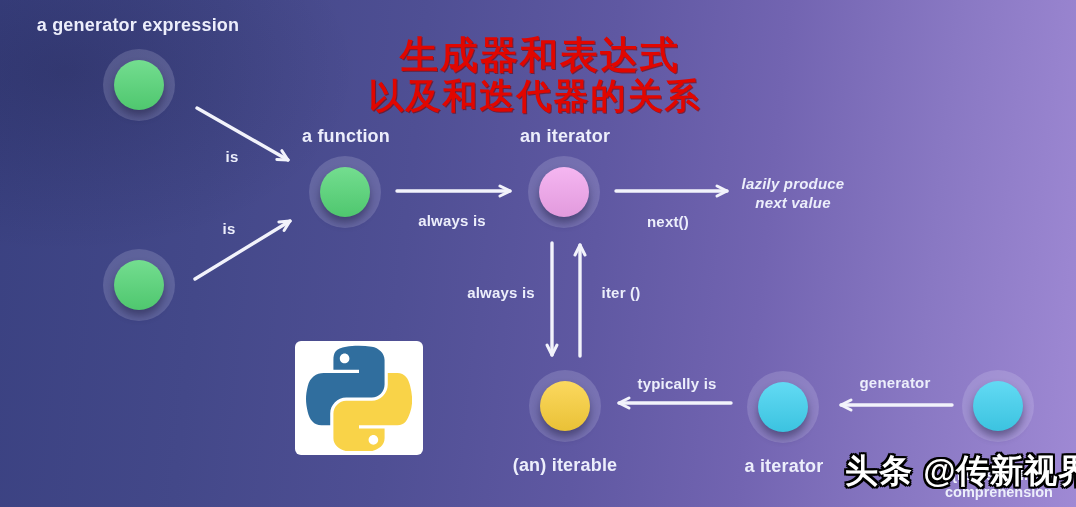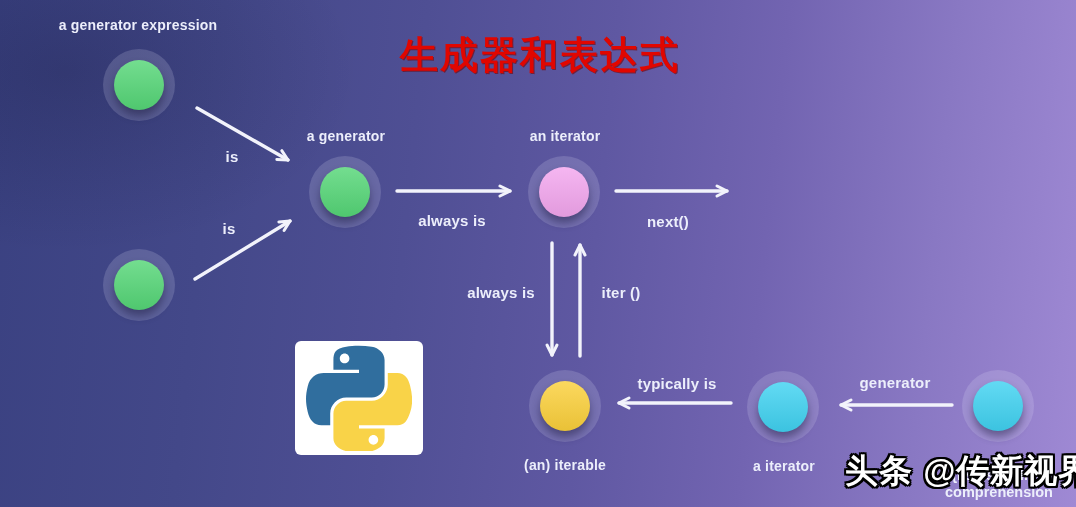--- a/index.html
+++ b/index.html
@@ -27,21 +27,21 @@
   .dot {
     width:50px; height:50px; border-radius:50%;
     box-shadow:0 6px 9px rgba(22,20,55,0.45);
     background-image:linear-gradient(rgba(255,255,255,0.18), rgba(0,0,0,0.07));
   }
   .lbl {
     position:absolute; transform:translate(-50%,-50%);
     color:#eceefb; font-weight:700; font-size:15px;
     white-space:nowrap; text-align:center; letter-spacing:0.2px;
   }
-  .lbl.node-lbl { font-size:14px; }
+  .lbl.node-lbl { font-size:18px; }
   .lbl.italic { font-style:italic; }
   .multiline { line-height:19px; }
   .title-line {
     position:absolute; transform:translate(-50%,-50%);
     font-family:"DejaVu Serif", serif;
     font-weight:bold; white-space:nowrap; letter-spacing:2px;
     text-shadow:1px 1px 0 rgba(120,0,0,0.6);
   }
   .title-1 { font-size:38px; }
   .title-2 { font-size:35px; }
@@ -81,20 +81,21 @@
       <line x1="397" y1="191" x2="510" y2="191" marker-end="url(#ah)"></line>
       <line x1="616" y1="191" x2="727" y2="191" marker-end="url(#ah)"></line>
       <line x1="552" y1="243" x2="552" y2="355" marker-end="url(#ah)"></line>
       <line x1="580" y1="356" x2="580" y2="245" marker-end="url(#ah)"></line>
       <line x1="731" y1="403" x2="619" y2="403" marker-end="url(#ah)"></line>
       <line x1="952" y1="405" x2="841" y2="405" marker-end="url(#ah)"></line>
     </g>
   </svg>
 
   <div class="title-line title-1" style="left: 540px; top: 55px; color: rgb(225, 6, 0);">生成器和表达式</div>
+  <div class="title-line title-2" style="left: 535px; top: 96px; color: rgb(225, 6, 0);">以及和迭代器的关系</div>
 
   <div class="node" style="left:139px; top:85px;">
     <div class="dot" style="background-color: rgb(85, 214, 119);"></div>
   </div>
   <div class="node" style="left:139px; top:285px;">
     <div class="dot" style="background-color: rgb(85, 214, 119);"></div>
   </div>
   <div class="node" style="left:345px; top:192px;">
     <div class="dot" style="background-color: rgb(85, 214, 119);"></div>
   </div>
@@ -105,38 +106,42 @@
     <div class="dot" style="background-color: rgb(251, 208, 59);"></div>
   </div>
   <div class="node" style="left:783px; top:407px;">
     <div class="dot" style="background-color: rgb(64, 210, 241);"></div>
   </div>
   <div class="node" style="left:998px; top:406px;">
     <div class="dot" style="background-color: rgb(64, 210, 241);"></div>
   </div>
 
   <div class="lbl node-lbl" style="left:138px; top:25px;">a generator expression</div>
-  <div class="lbl node-lbl" style="left:346px; top:136px;">a generator</div>
+  <div class="lbl node-lbl" style="left:346px; top:136px;">a function</div>
   <div class="lbl node-lbl" style="left:565px; top:136px;text-align:right;">an iterator</div>
   <div class="lbl node-lbl" style="left:565px; top:465px;">(an) iterable</div>
   <div class="lbl node-lbl" style="left:784px; top:466px;">a iterator</div>
   <div class="comp-lbl" style="left:999px; top:472px;">
     <div>{list, set, dict}</div>
     <div>comprehension</div>
   </div>
 
   <div class="lbl" style="left:232px; top:156px;">is</div>
   <div class="lbl" style="left:229px; top:228px;">is</div>
   <div class="lbl" style="left:452px; top:220px;">always is</div>
   <div class="lbl" style="left:668px; top:221px;">next()</div>
   <div class="lbl" style="left:501px; top:292px;">always is</div>
   <div class="lbl" style="left:621px; top:292px;">iter ()</div>
   <div class="lbl" style="left:677px; top:383px;">typically is</div>
   <div class="lbl" style="left:895px; top:382px;">generator</div>
 
+  <div class="lbl italic multiline" style="left:793px; top:193px;">
+    <div>lazily produce</div>
+    <div>next value</div>
+  </div>
 
   <div class="logo-box">
     <svg width="106" height="106" viewBox="0 0 111 111">
       <path d="M54.92 0.8c-4.58 0-8.95 0.4-12.8 1.08-11.35 2-13.41 6.2-13.41 13.94v10.22h26.81v3.4H18.64c-7.79 0-14.62 4.68-16.75 13.6-2.46 10.22-2.57 16.6 0 27.27 1.9 7.94 6.45 13.6 14.24 13.6h9.22V71.66c0-8.85 7.66-16.66 16.75-16.66h26.78c7.45 0 13.4-6.13 13.4-13.61V15.82c0-7.26-6.12-12.71-13.4-13.92C64.28 1.13 59.5 0.78 54.92 0.8zM40.42 9c2.77 0 5.03 2.3 5.03 5.13 0 2.82-2.26 5.1-5.03 5.1-2.78 0-5.03-2.28-5.03-5.1C35.39 11.3 37.64 9 40.42 9z" fill="#306e9e"></path>
       <path d="M85.64 29.46v11.91c0 9.23-7.83 17-16.75 17H42.11c-7.34 0-13.41 6.28-13.41 13.63v25.54c0 7.26 6.32 11.54 13.41 13.62 8.49 2.5 16.63 2.95 26.78 0 6.75-1.95 13.4-5.89 13.4-13.62V87.32H55.51v-3.4h40.18c7.79 0 10.7-5.44 13.4-13.6 2.8-8.41 2.68-16.5 0-27.27-1.92-7.76-5.6-13.6-13.4-13.6h-10.05zM70.58 94.14c2.78 0 5.03 2.28 5.03 5.1 0 2.84-2.25 5.13-5.03 5.13-2.77 0-5.03-2.3-5.03-5.13 0-2.82 2.26-5.1 5.03-5.1z" fill="#f9d348"></path>
     </svg>
   </div>
 
   <div class="watermark">头条 @传新视界</div>
 

